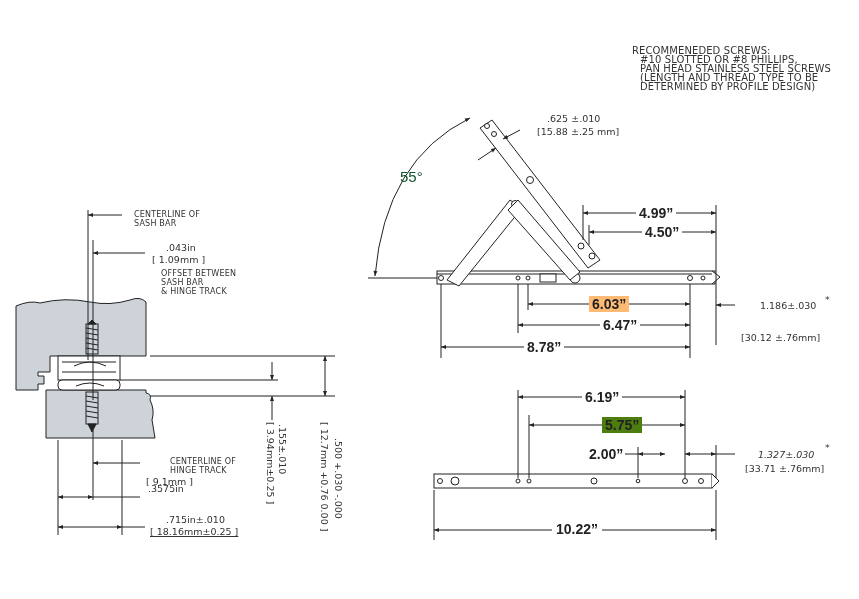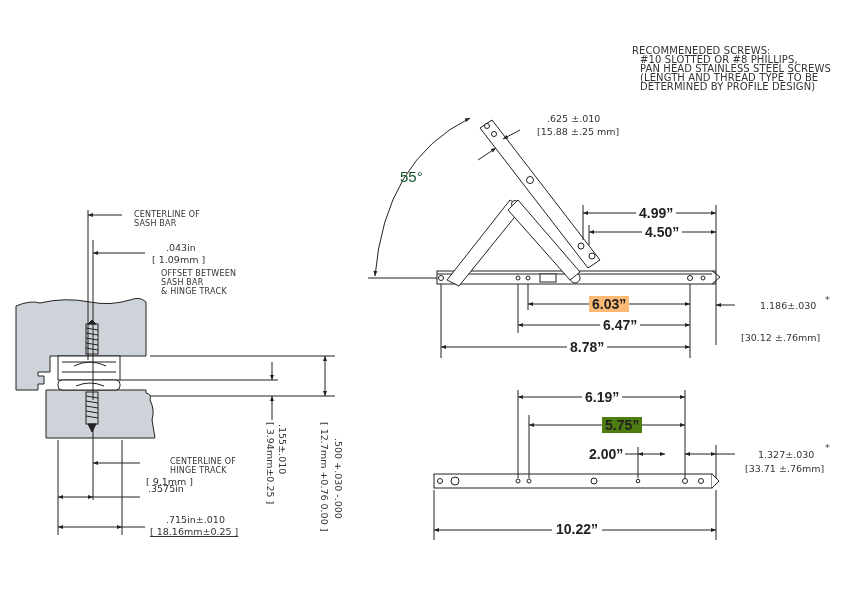--- a/index.html
+++ b/index.html
@@ -183,24 +183,24 @@
 <div class="lbl dim rot" style="left:344px; top:438px;">.500 +.030 -.000</div>
 <div class="lbl dim rot" style="left:330px; top:422px;">[ 12.7mm +0.76 0.00 ]</div>
 
 <div class="lbl ang" style="left:400px; top:168px;">55°</div>
 <div class="lbl dim" style="left:547px; top:113px;">.625 ±.010</div>
 <div class="lbl dim" style="left:537px; top:126px;text-align:center;">[15.88 ±.25 mm]</div>
 <div class="lbl big" style="left:636px; top:205px; background:#fff; padding:0 3px;">4.99”</div>
 <div class="lbl big" style="left:636px; top:224px; background:#fff; padding:0 3px;margin-left:6px;">4.50”</div>
 <div class="lbl big" style="left:589px; top:296px; background:#fdba74; padding:0 3px;">6.03”</div>
 <div class="lbl big" style="left:582px; top:317px; background:#fff; padding:0 3px;margin-left:18px;">6.47”</div>
-<div class="lbl big" style="left:567px; top:339px; background:#fff; padding:0 3px;">8.78”</div>
+<div class="lbl big" style="left:524px; top:339px; background:#fff; padding:0 3px;">8.78”</div>
 <div class="lbl dim" style="left:760px; top:300px;">1.186±.030</div>
 <div class="lbl dim" style="left:741px; top:332px;">[30.12 ±.76mm]</div>
 <div class="lbl dim" style="left:825px; top:294px;">*</div>
 
 <div class="lbl big" style="left:582px; top:389px; background:#fff; padding:0 3px;">6.19”</div>
 <div class="lbl big" style="left:602px; top:417px; background:#4d7c0f; padding:0 3px;">5.75”</div>
 <div class="lbl big" style="left:589px; top:446px;">2.00”</div>
-<div class="lbl dim" style="left:758px; top:449px;">1.327±.030</div>
+<div class="lbl dim" style="left:758px; top:449px;font-style:italic;">1.327±.030</div>
 <div class="lbl dim" style="left:745px; top:463px;">[33.71 ±.76mm]</div>
 <div class="lbl dim" style="left:825px; top:442px;">*</div>
 <div class="lbl big" style="left:552px; top:521px; background:#fff; padding:0 4px;">10.22”</div>
 
 </body></html>

